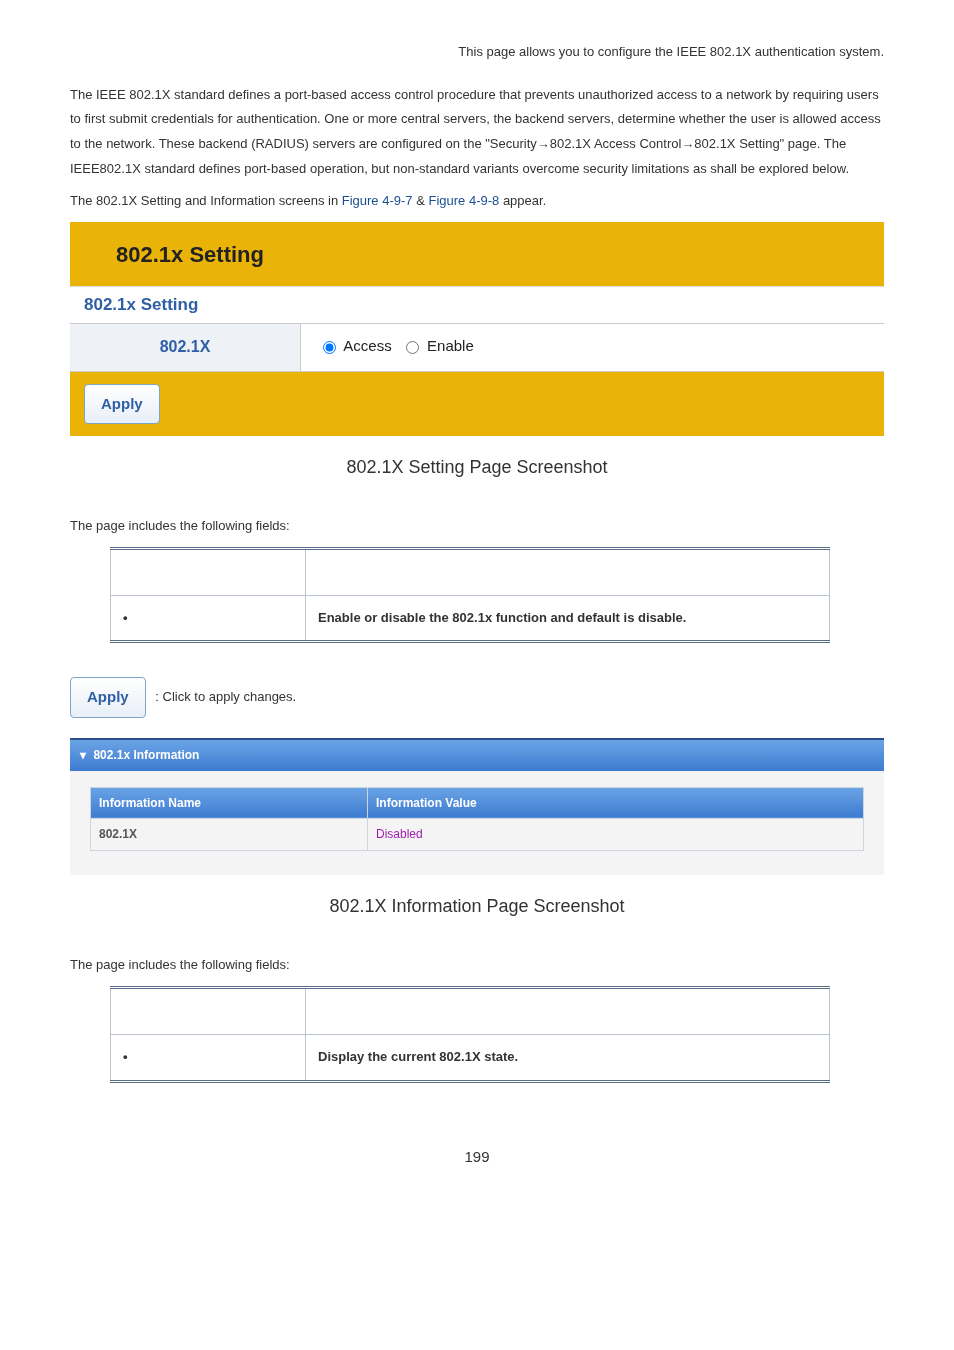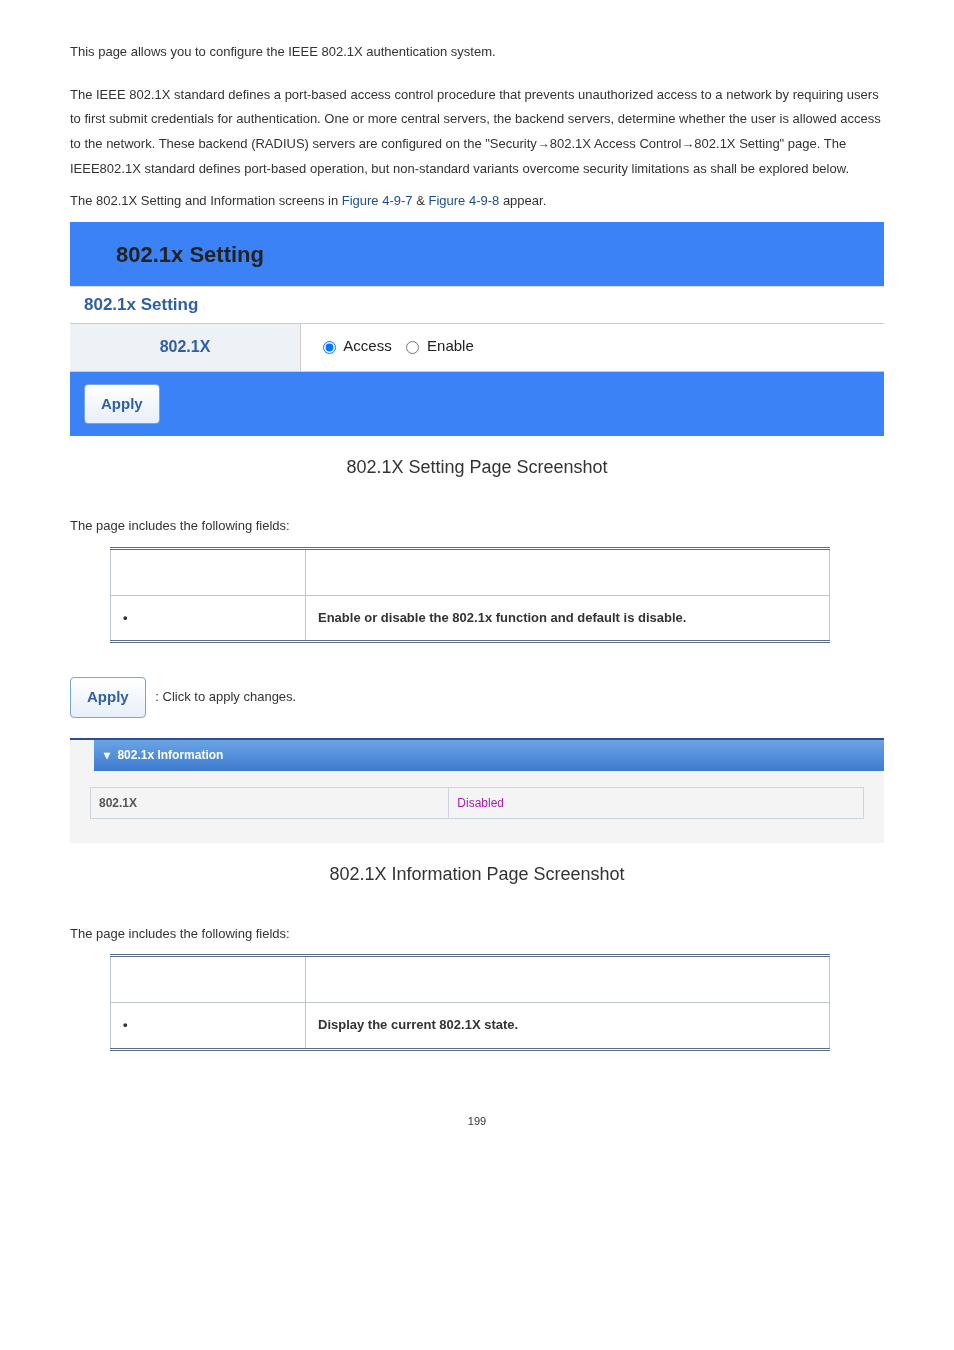--- a/index.html
+++ b/index.html
@@ -6,26 +6,26 @@
     font-family: Arial, sans-serif;
     font-size: 13px;
     color: #333;
     margin: 0;
     padding: 40px 70px;
     width: 954px;
     box-sizing: border-box;
     line-height: 1.9;
   }
   p { margin: 0 0 8px 0; }
-  .intro { margin-bottom: 18px; }
+  .intro { margin-bottom: 18px; text-align: right; }
   .link { color: #1b4f93; margin-top: 12px; }
 
   
   .ss1 {
-    background: #3b82f6;
+    background: #eab308;
     padding: 0 0 12px 0;
     margin: 8px 0 0 0;
   }
   .ss1-title {
     font-family: Arial, sans-serif;
     font-weight: bold;
     font-size: 22px;
     color: #222;
     padding: 12px 0 10px 46px;
   }
@@ -119,21 +119,20 @@
     border-top: 2px solid #2b4f8f;
     margin-top: 20px;
     padding: 0 0 24px 0;
   }
   .ss2-hdr {
     background: linear-gradient(#6aa4e6,#3e7bd0);
     color: #fff;
     font-size: 12px;
     font-weight: bold;
     padding: 4px 10px;
-    margin-left: 24px;
   }
   .ss2-hdr .chev {
     display:inline-block;
     margin-right:4px;
   }
   .ss2-tbl {
     border-collapse: collapse;
     width: calc(100% - 40px);
     margin: 16px 20px 0 20px;
     font-size: 12px;
@@ -147,21 +146,21 @@
     font-weight: bold;
   }
   .ss2-tbl td {
     border: 1px solid #ccd4df;
     padding: 4px 8px;
     color: #555;
     font-weight: bold;
   }
   .ss2-tbl td.val { font-weight: normal; color:#a21caf; }
 
-  .pgnum { text-align:center; margin-top:60px; font-size:11px; }
+  .pgnum { text-align:center; margin-top:60px; font-size:15px; }
 </style>
 </head>
 <body>
 
 <p class="intro">This page allows you to configure the IEEE 802.1X authentication system.</p>
 
 <p>The IEEE 802.1X standard defines a port-based access control procedure that prevents unauthorized access to a network by requiring users to first submit credentials for authentication. One or more central servers, the backend servers, determine whether the user is allowed access to the network. These backend (RADIUS) servers are configured on the "Security→802.1X Access Control→802.1X Setting" page. The IEEE802.1X standard defines port-based operation, but non-standard variants overcome security limitations as shall be explored below.</p>
 <p>
   <span>The 802.1X Setting and Information screens in </span>
   <span class="link">Figure 4-9-7</span>
@@ -219,20 +218,24 @@
   <span>: Click to apply changes.</span>
 </div>
 
 <div class="ss2">
   <div class="ss2-hdr">
     <span class="chev">▾</span>
     <span>802.1x Information</span>
   </div>
   <table class="ss2-tbl">
     <tbody>
+        <tr>
+      <th style="width:260px">Information Name</th>
+      <th>Information Value</th>
+    </tr>
     <tr>
       <td>802.1X</td>
       <td class="val">Disabled</td>
     </tr>
   </tbody>
     </table>
 </div>
 
 <div class="caption">
   

